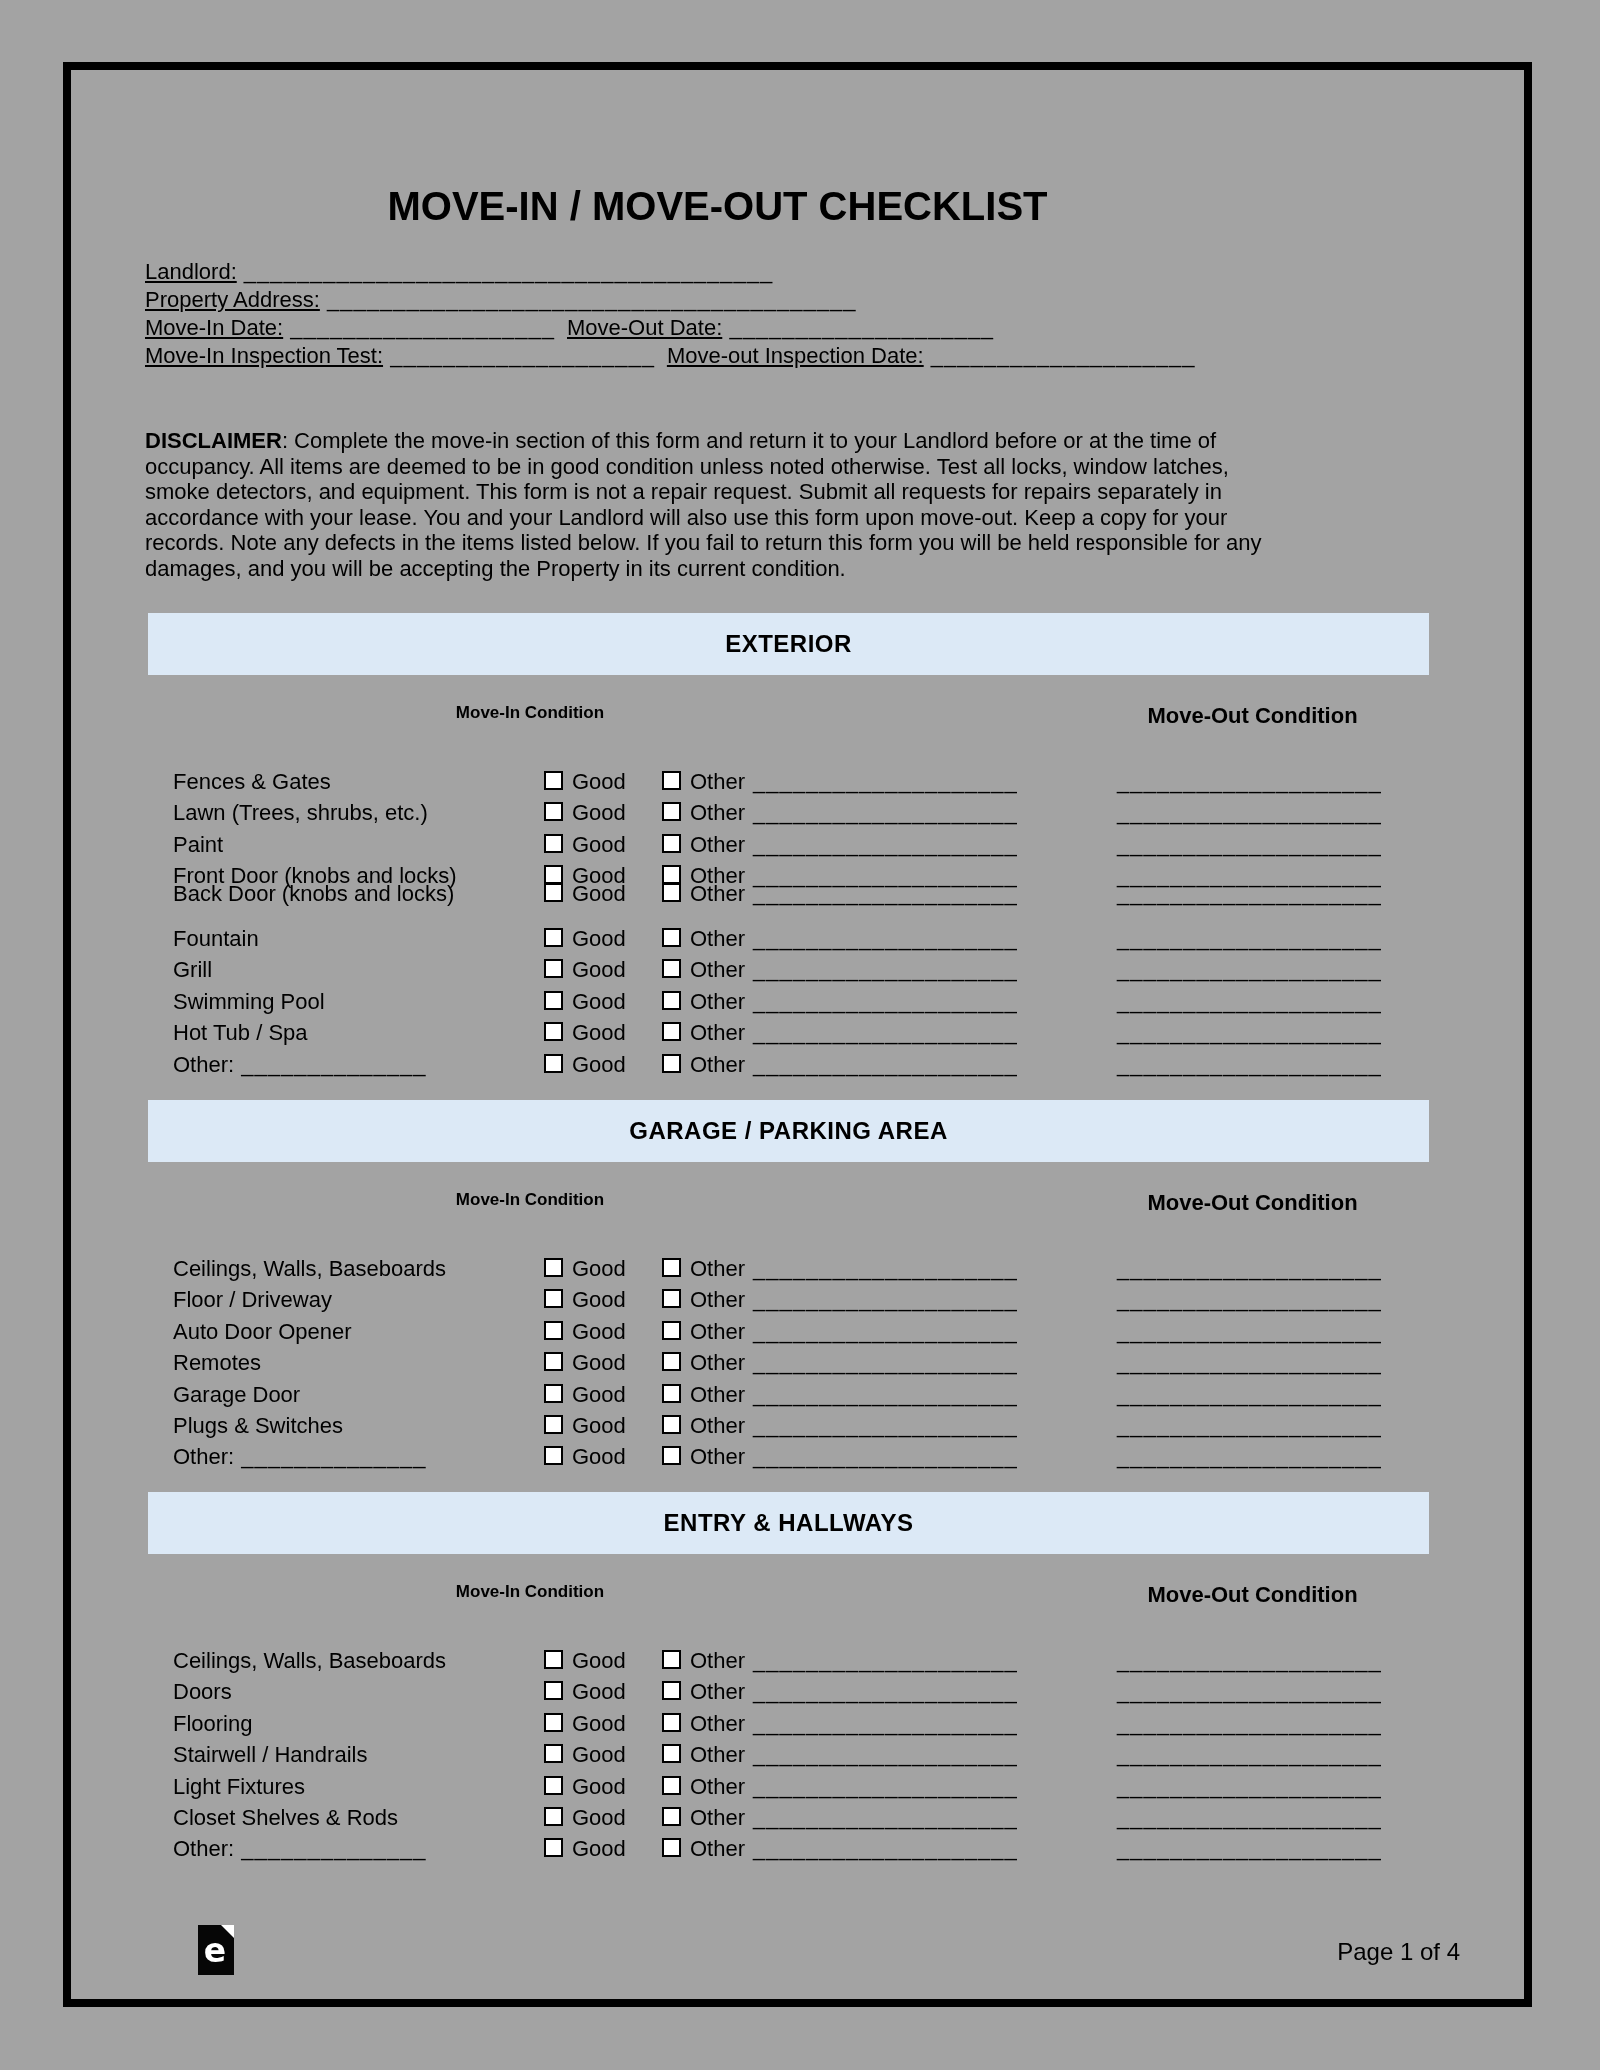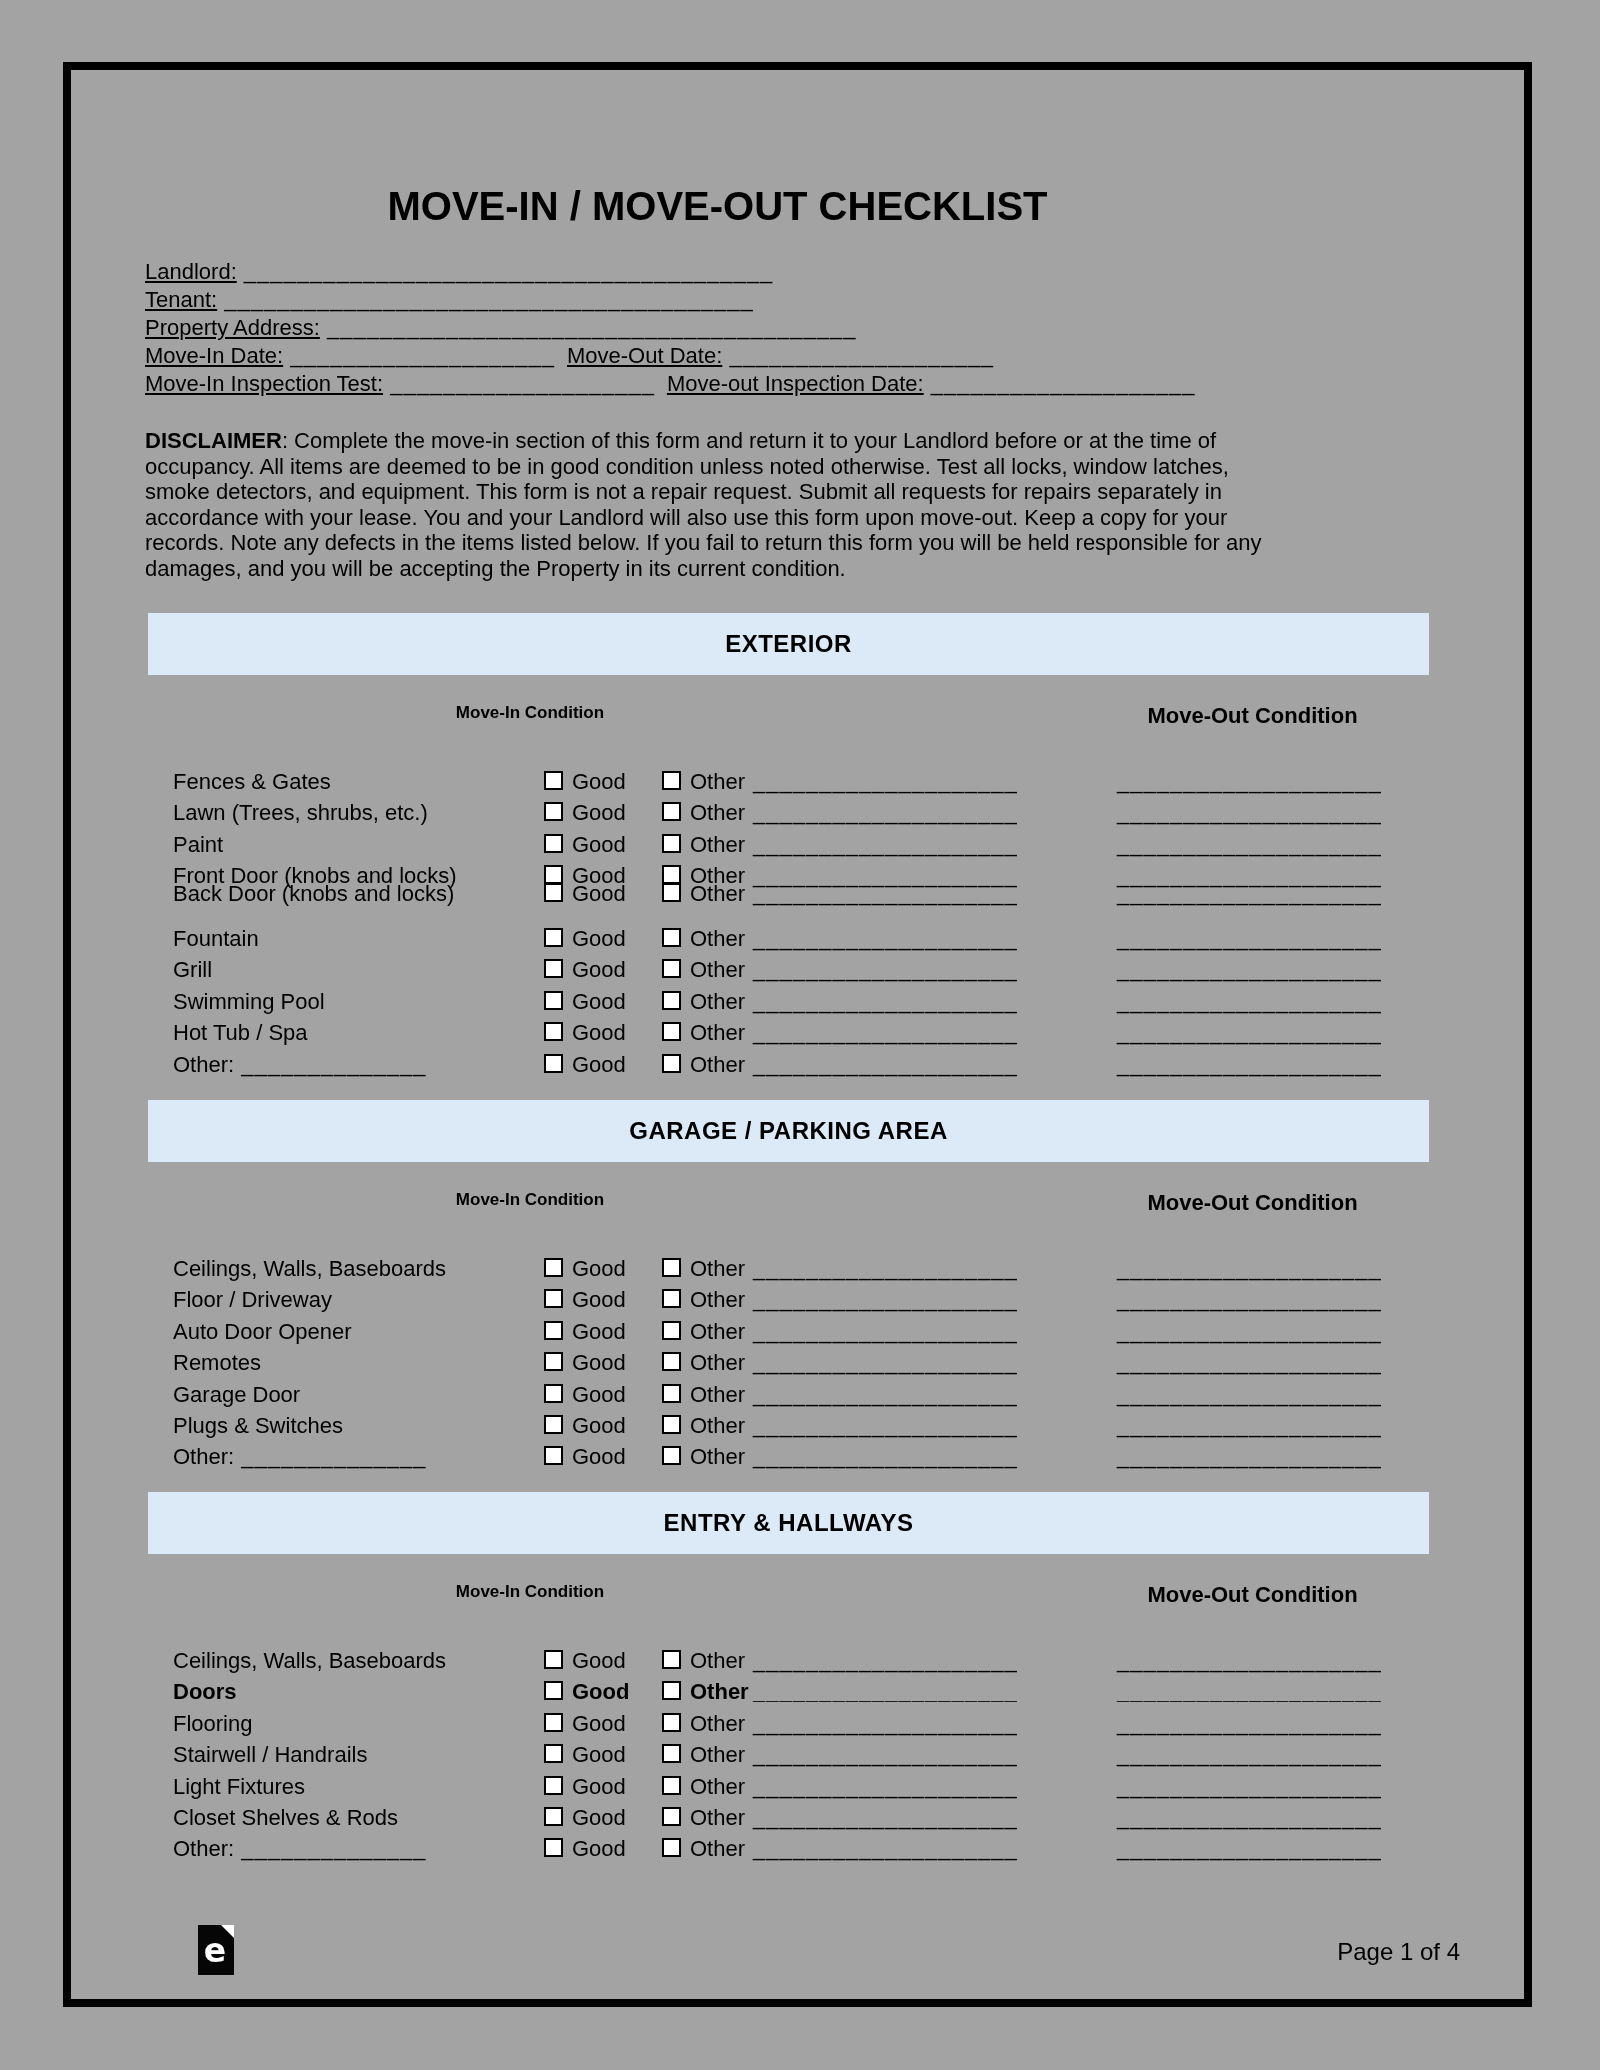--- a/index.html
+++ b/index.html
@@ -60,21 +60,20 @@
 </head>
 <body>
 
 <div class="page">
   <div class="page-border"></div>
 
   <div class="title">MOVE-IN / MOVE-OUT CHECKLIST</div>
 
   <div class="meta" id="meta">
       <div><span class="lbl">Landlord:</span><span class="blank"> ________________________________________</span></div>
-      <div><span class="lbl">Tenant:</span><span class="blank"> ________________________________________</span></div>
       <div><span class="lbl">Property Address:</span><span class="blank"> ________________________________________</span></div>
       <div><span class="lbl">Move-In Date:</span><span class="blank"> ____________________</span><span class="lbl second">Move-Out Date:</span><span class="blank"> ____________________</span></div>
       <div><span class="lbl">Move-In Inspection Test:</span><span class="blank"> ____________________</span><span class="lbl second">Move-out Inspection Date:</span><span class="blank"> ____________________</span></div>
     </div>
 
   <div class="disclaimer"><span class="b">DISCLAIMER</span><span>: Complete the move-in section of this form and return it to your Landlord before or at the time of occupancy. All items are deemed to be in good condition unless noted otherwise. Test all locks, window latches, smoke detectors, and equipment. This form is not a repair request. Submit all requests for repairs separately in accordance with your lease. You and your Landlord will also use this form upon move-out. Keep a copy for your records. Note any defects in the items listed below. If you fail to return this form you will be held responsible for any damages, and you will be accepting the Property in its current condition.</span></div>
 
   <div id="sections">
       <div class="section" style="top: 613px; height: 469px;">
         <div class="band" style="background: rgb(220, 233, 246);">EXTERIOR</div>
@@ -209,21 +208,21 @@
         <div class="band" style="background: rgb(220, 233, 246);">ENTRY &amp; HALLWAYS</div>
         <div class="hdr-in">Move-In Condition</div>
         <div class="hdr-out">Move-Out Condition</div>
         <div class="row" style="top: 153px;">
           <span class="item"><span>Ceilings, Walls, Baseboards</span></span>
           <span class="grp-good"><span class="cb"></span><span>Good</span></span>
           <span class="grp-other"><span class="cb"></span><span>Other</span></span>
           <span class="other-line blankline">____________________</span>
           <span class="mo-line blankline">____________________</span>
         </div>
-        <div class="row" style="top: 184.4px; font-weight: bold;">
+        <div class="row" style="top: 184.4px;">
           <span class="item"><span>Doors</span></span>
           <span class="grp-good"><span class="cb"></span><span>Good</span></span>
           <span class="grp-other"><span class="cb"></span><span>Other</span></span>
           <span class="other-line blankline">____________________</span>
           <span class="mo-line blankline">____________________</span>
         </div>
         <div class="row" style="top: 215.8px;">
           <span class="item"><span>Flooring</span></span>
           <span class="grp-good"><span class="cb"></span><span>Good</span></span>
           <span class="grp-other"><span class="cb"></span><span>Other</span></span>

